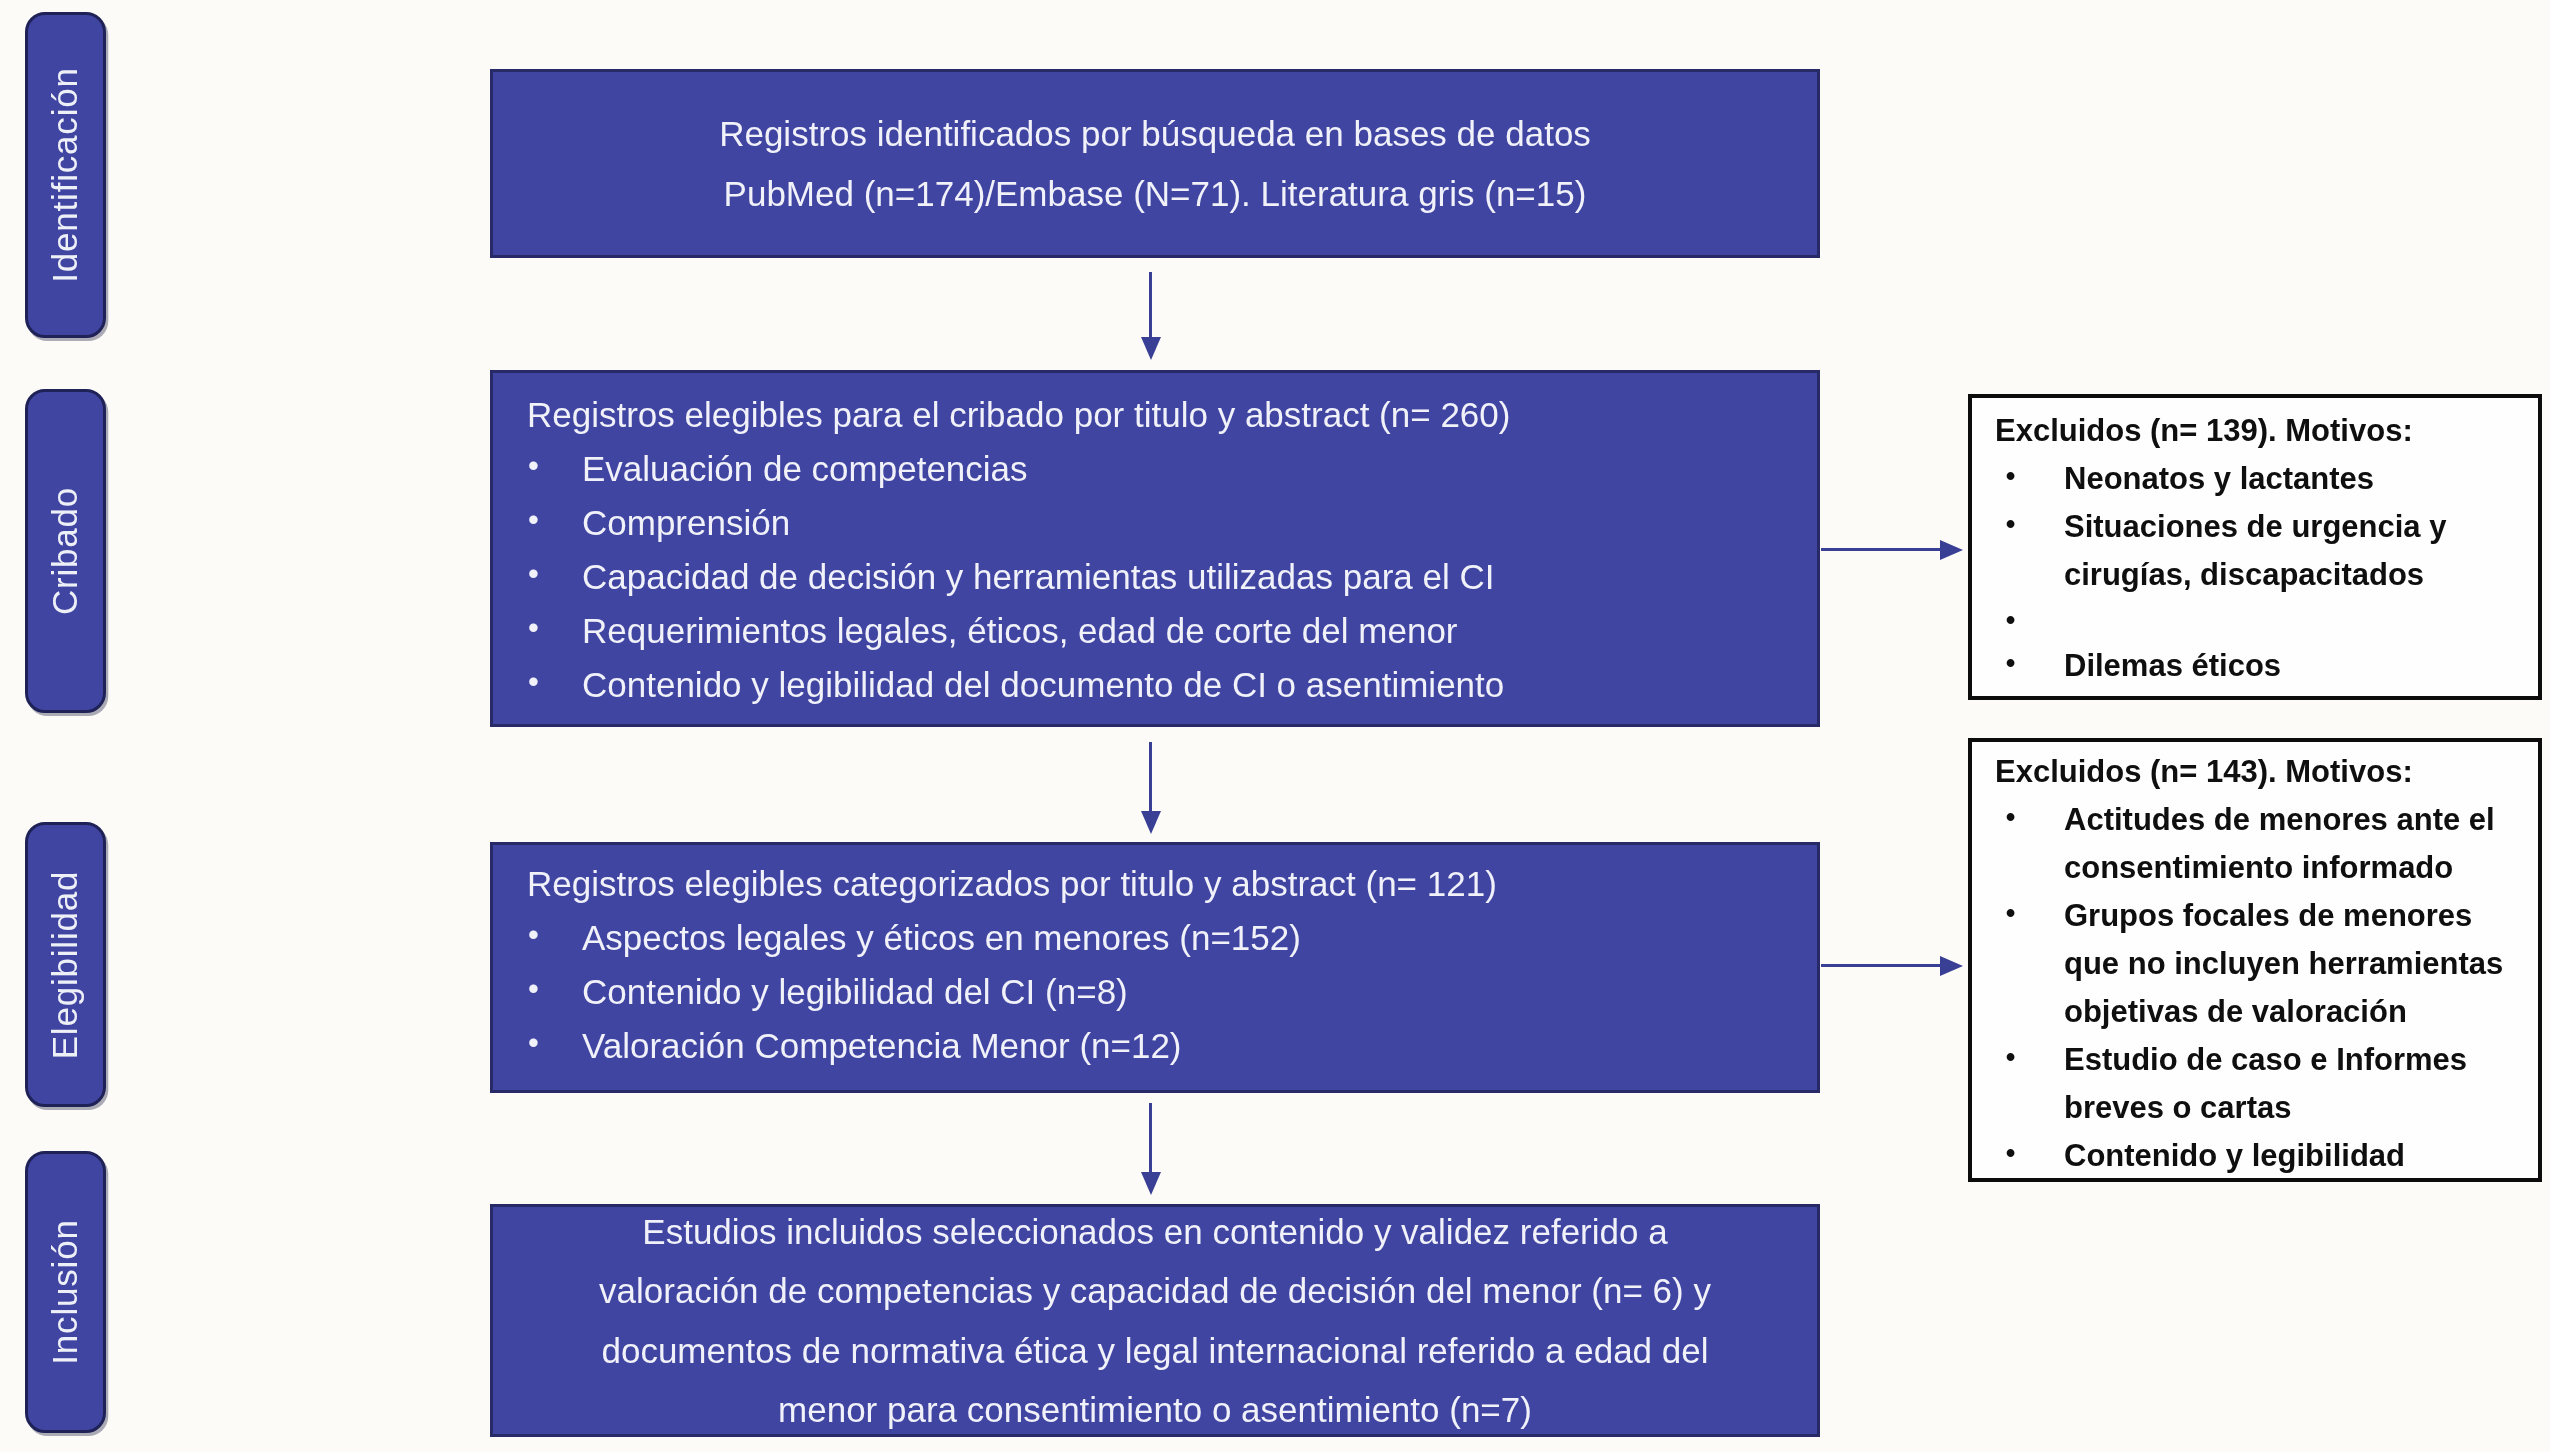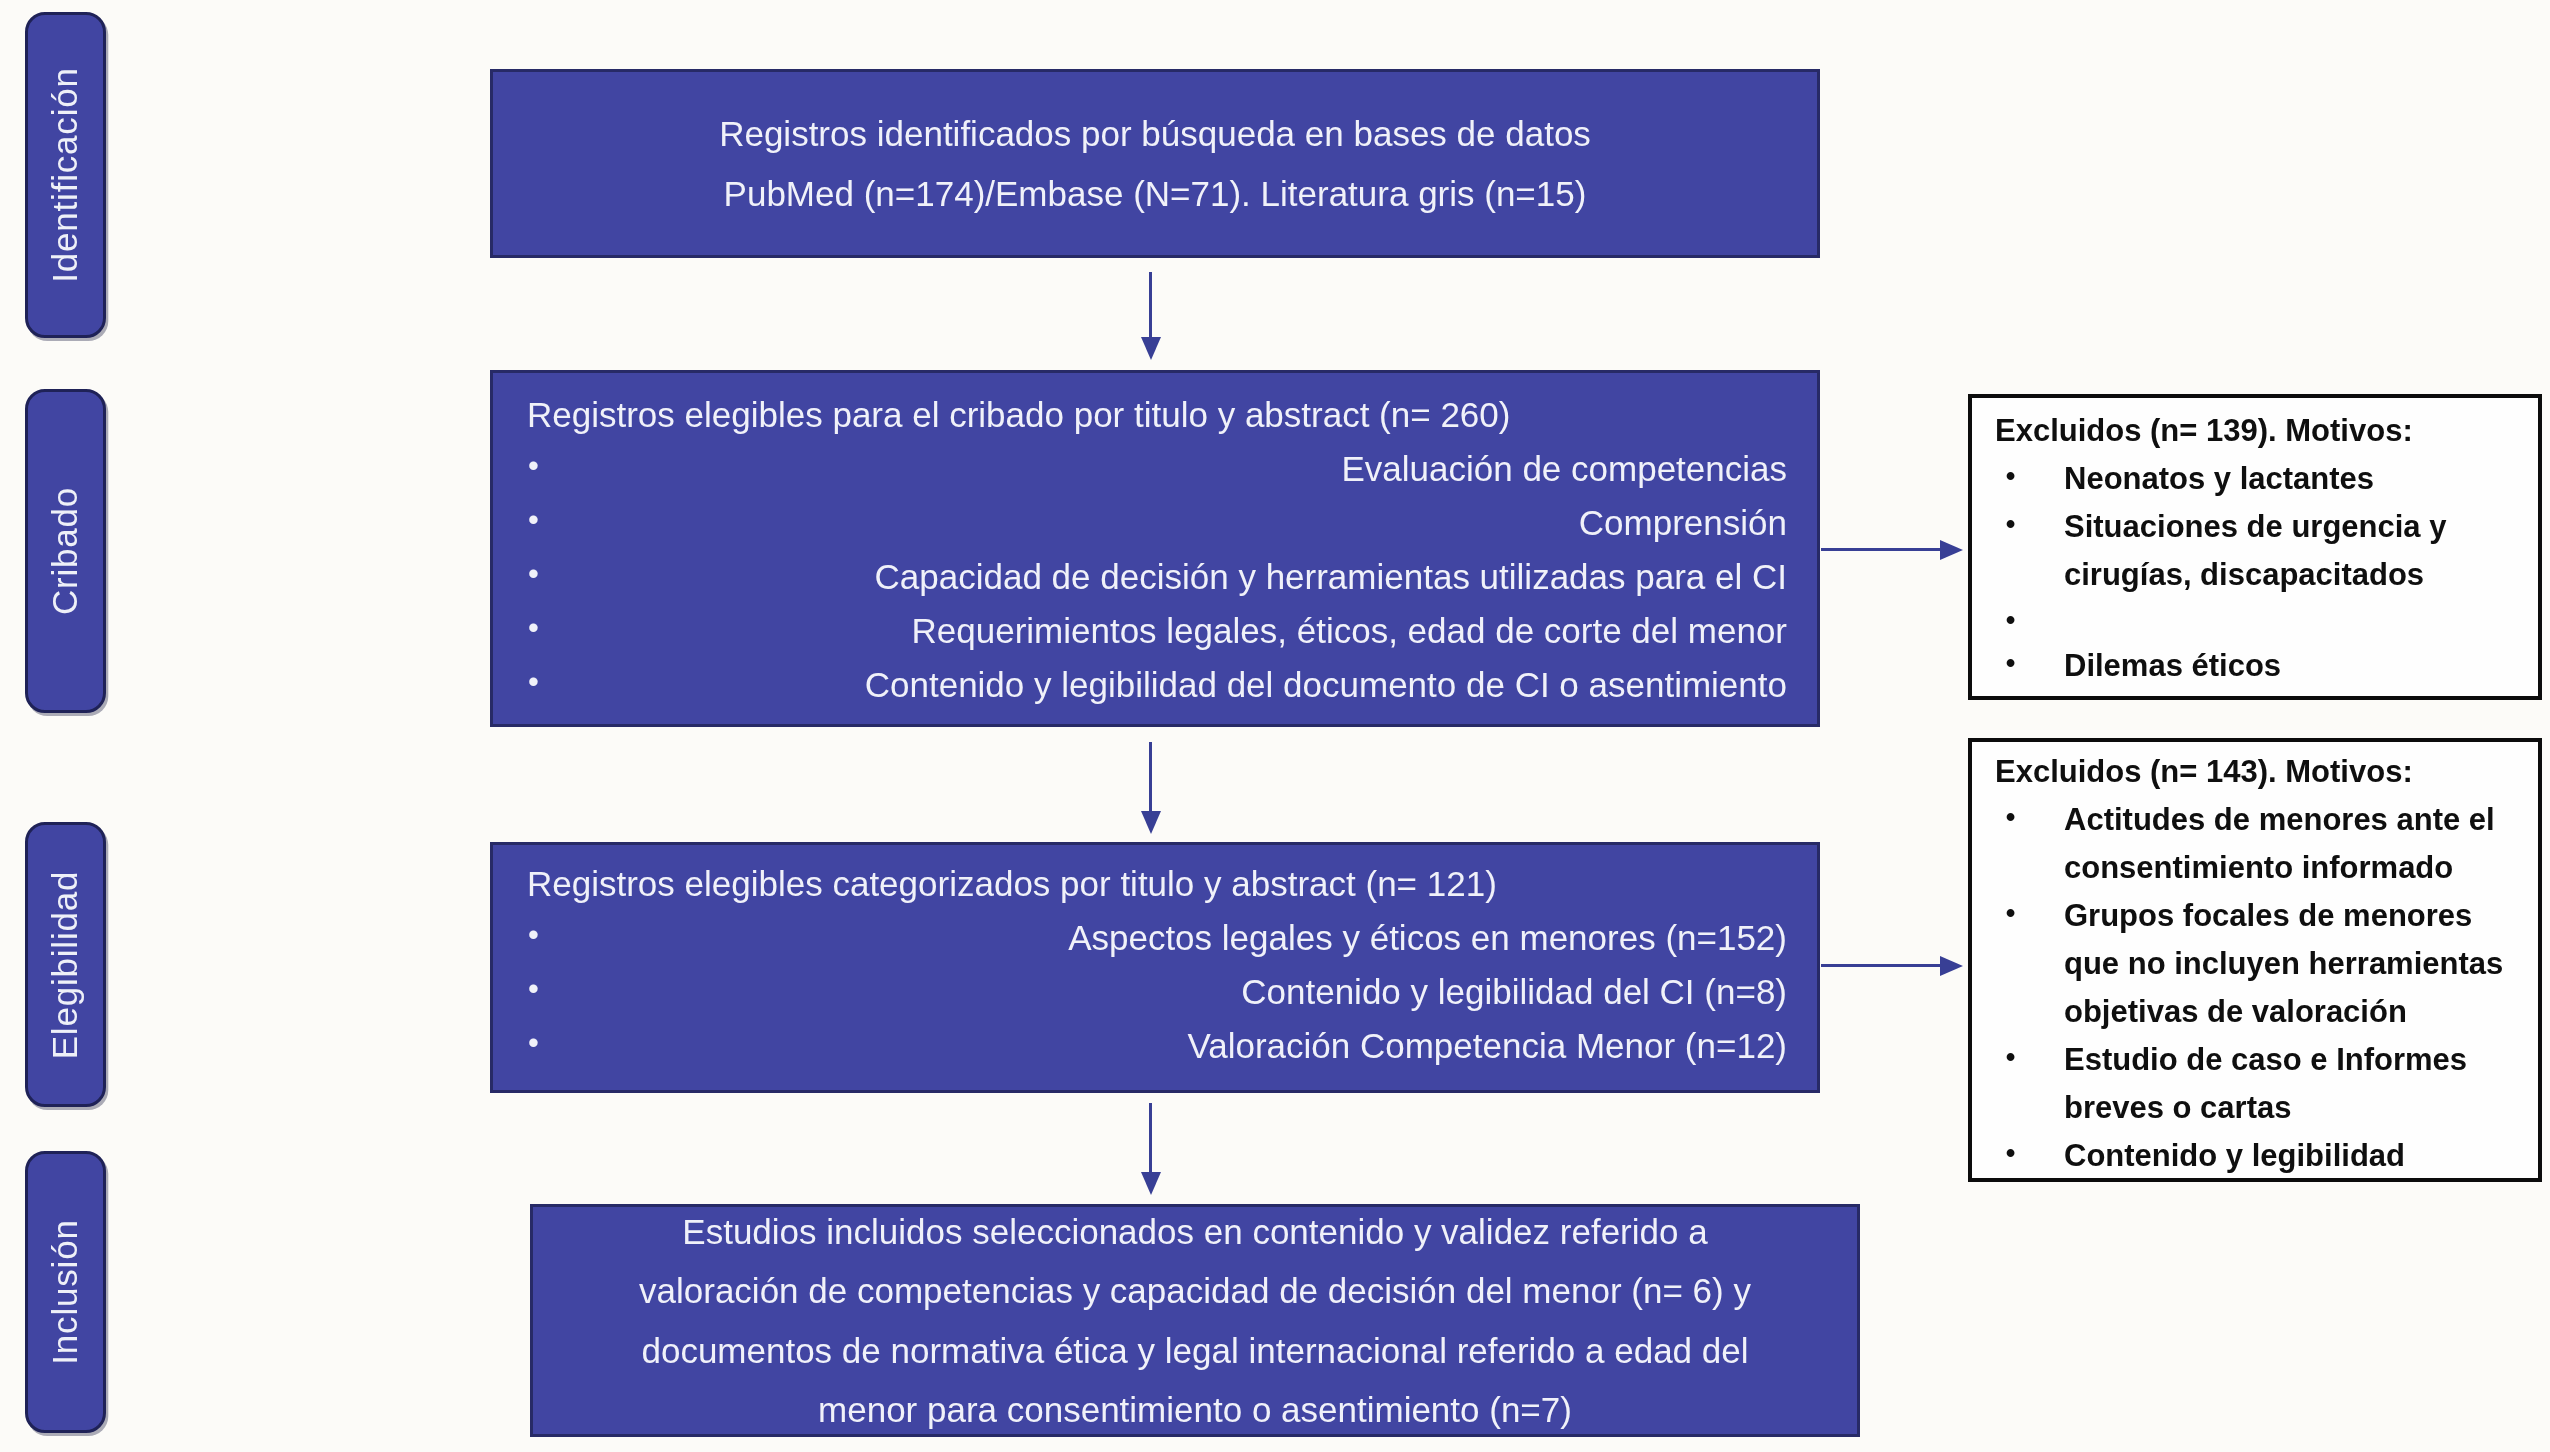--- a/index.html
+++ b/index.html
@@ -53,35 +53,35 @@
     display: flex;
     align-items: center;
     justify-content: center;
     text-align: center;
     white-space: pre-line;
     line-height: 1.7;
   }
   .box-identification { top: 69px;   height: 189px; }
   .box-screening      { top: 370px;  height: 357px; padding-top: 15.3px; }
   .box-eligibility    { top: 842px; height: 251px; padding-top: 12.2px; }
-  .box-inclusion      { top: 1204px; height: 233px; line-height: 1.58; margin-left: 40px; }
+  .box-inclusion      { top: 1204px; height: 233px; line-height: 1.58; }
 
   .flow-title {
     padding-left: 34px;
     padding-right: 15.3px;
     line-height: 1.54;
   }
   .b-row { display: flex; line-height: 1.54; }
   .b-dot {
     flex: 0 0 89px;
     box-sizing: border-box;
     padding-left: 35px;
     font-size: 31px;
   }
-  .b-text { flex: 1; padding-right: 30px; white-space: pre-line; text-align: right; }
+  .b-text { flex: 1; padding-right: 23px; white-space: pre-line; }
 
   
   .exclbox {
     position: absolute;
     left: 1968px;
     width: 574px;
     background: #fefefe;
     border: 4.6px solid #0c0c0c;
     box-sizing: border-box;
     color: #0f0f0f;

